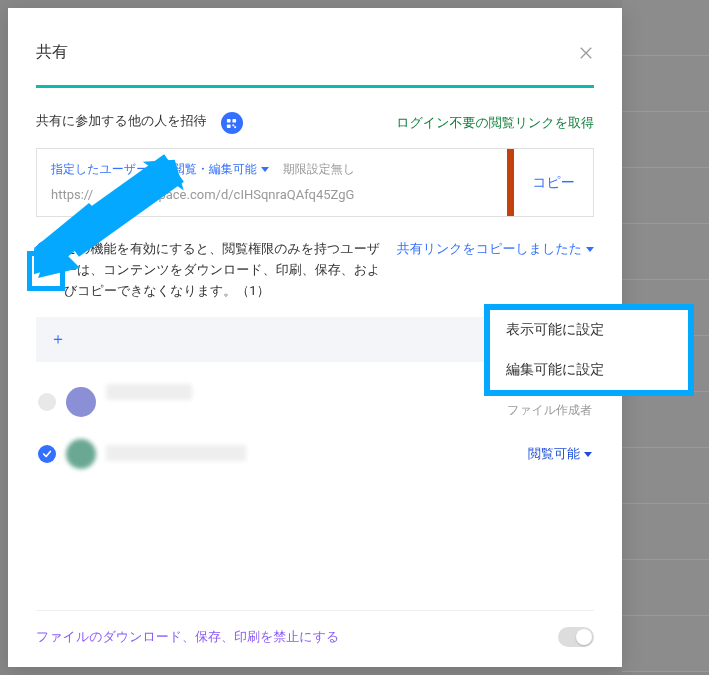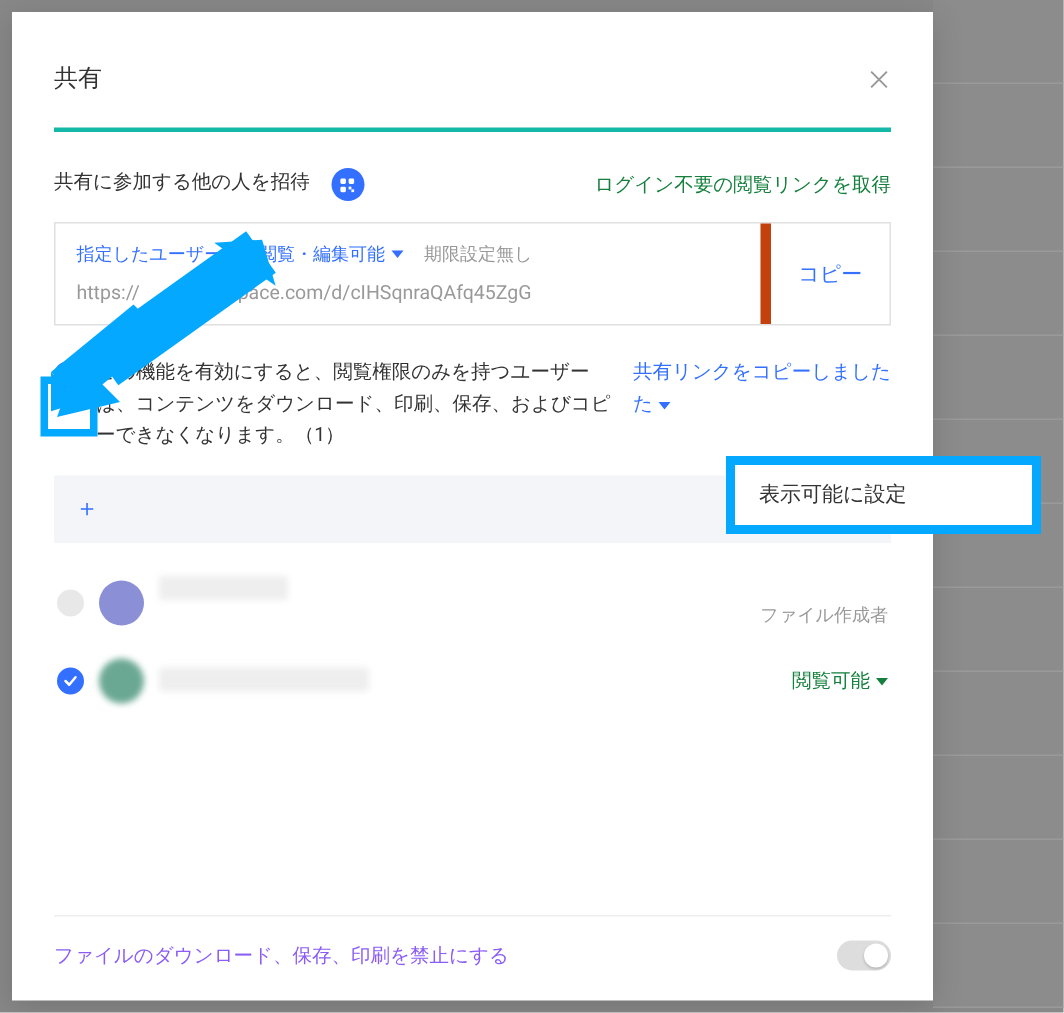--- a/index.html
+++ b/index.html
@@ -18,35 +18,35 @@
     .link-left { flex: 1; padding: 12px 14px; }
     .link-setting-row { display: flex; gap: 14px; margin-bottom: 8px; }
     .link-setting { font-size: 12px; color: #3370ff; display: inline-flex; align-items: center; gap: 4px; }
     .link-setting2 { font-size: 12px; color: #999; }
     .link-url { font-size: 13px; color: #999; word-break: break-all; }
     .copy-btn { width: 86px; border-left: 7px solid #c2410c; display: flex; align-items: center; justify-content: center; font-size: 14px; color: #3370ff; cursor: pointer; }
     .note-row { display: flex; align-items: flex-start; gap: 10px; margin-bottom: 16px; }
     .checkbox { width: 18px; height: 18px; border-radius: 50%; background: #3370ff; display: flex; align-items: center; justify-content: center; flex-shrink: 0; margin-top: 2px; cursor: pointer; }
     .checkbox svg { width: 10px; height: 10px; }
     .note-text { flex: 1; font-size: 13px; color: #333; line-height: 1.6; }
-    .share-link-col { color: #3370ff; font-size: 13px; line-height: 1.6; text-align: left; cursor:pointer; display:inline-flex; flex-direction:column; align-items:flex-start; }
+    .share-link-col { color: #3370ff; font-size: 13px; line-height: 1.6; text-align: left; cursor:pointer; display:inline-flex; flex-direction:row; align-items:flex-start; }
     .search-box { background: #f3f5f8; padding: 12px 14px; display: flex; align-items: center; gap: 10px; font-size: 13px; color: #666; margin-bottom: 12px; cursor: text; }
     .plus-icon { color: #3370ff; font-size: 16px; font-weight: 300; }
     .user-list { flex: 1; overflow: auto; text-align: right; }
     .user-row { display: flex; align-items: center; padding: 10px 2px; gap: 10px; }
     .user-check { width: 18px; height: 18px; border-radius: 50%; flex-shrink: 0; display:flex; align-items:center; justify-content:center; }
     .user-check.empty { background: #e8e8e8; }
     .user-check.checked { background: #3370ff; }
     .avatar { width: 30px; height: 30px; border-radius: 50%; flex-shrink: 0; }
     .avatar.purple { background: #8b8fd6; }
     .avatar.green { background: #6ba893; filter: blur(2px); }
     .user-meta { flex: 1; }
     .user-name { height: 16px; width: 86px; background: #eee; border-radius: 2px; filter: blur(2px); margin-bottom: 2px; }
     .user-role { font-size: 12px; color: #999; }
-    .user-perm { font-size: 13px; color: #15803d; display:flex; align-items:center; gap:4px; cursor:pointer; }
+    .user-perm { font-size: 13px; color: #1d4ed8; display:flex; align-items:center; gap:4px; cursor:pointer; }
     .bg-rows { position:absolute; left:622px; top:0; width:87px; height:675px; }
     .bg-row { height: 56px; border-bottom: 1px solid #9a9a9a; background:#8c8c8c; }
     .highlight-box-cb { position:absolute; left: 27px; top: 251px; width: 38px; height: 40px; border: 5px solid #04a8ff; pointer-events:none; }
     .arrow { position:absolute; left: 34px; top: 148px; pointer-events:none; }
     .highlight-menu { position:absolute; left: 484px; top: 304px; width: 210px; border: 6px solid #04a8ff; background:#fff; }
     .menu-item { padding: 11px 16px; font-size: 14px; color: #333; cursor:pointer;font-family:Liberation Serif, serif; }
     .menu-item.danger { color: #e33; }
     .footer-row { display:flex; align-items:center; justify-content:space-between; padding-top: 16px; border-top: 1px solid #eee; margin-top: auto; }
     .footer-label { font-size: 13px; color: #8b5cf6; }
     .toggle { width: 36px; height: 20px; border-radius: 10px; background: #ddd; position:relative; cursor:pointer; }
@@ -173,13 +173,14 @@
   </defs>
   <polygon points="135,10 160,30 110,30" fill="#04a8ff" transform="rotate(35 135 20)"></polygon>
   <polygon points="0,100 55,55 75,75 20,120" fill="#04a8ff"></polygon>
   <polygon points="0,100 20,120 -6,128" fill="#04a8ff"></polygon>
   <path d="M 140 20 L 35 95" stroke="#04a8ff" stroke-width="34" stroke-linecap="butt"></path>
   <polygon points="18,92 46,120 4,130" fill="#04a8ff"></polygon>
 </svg>
 
 <div class="highlight-menu">
   <div class="menu-item">表示可能に設定</div>
+  <div class="menu-item">編集可能に設定</div>
 </div>
 
 </body></html>

